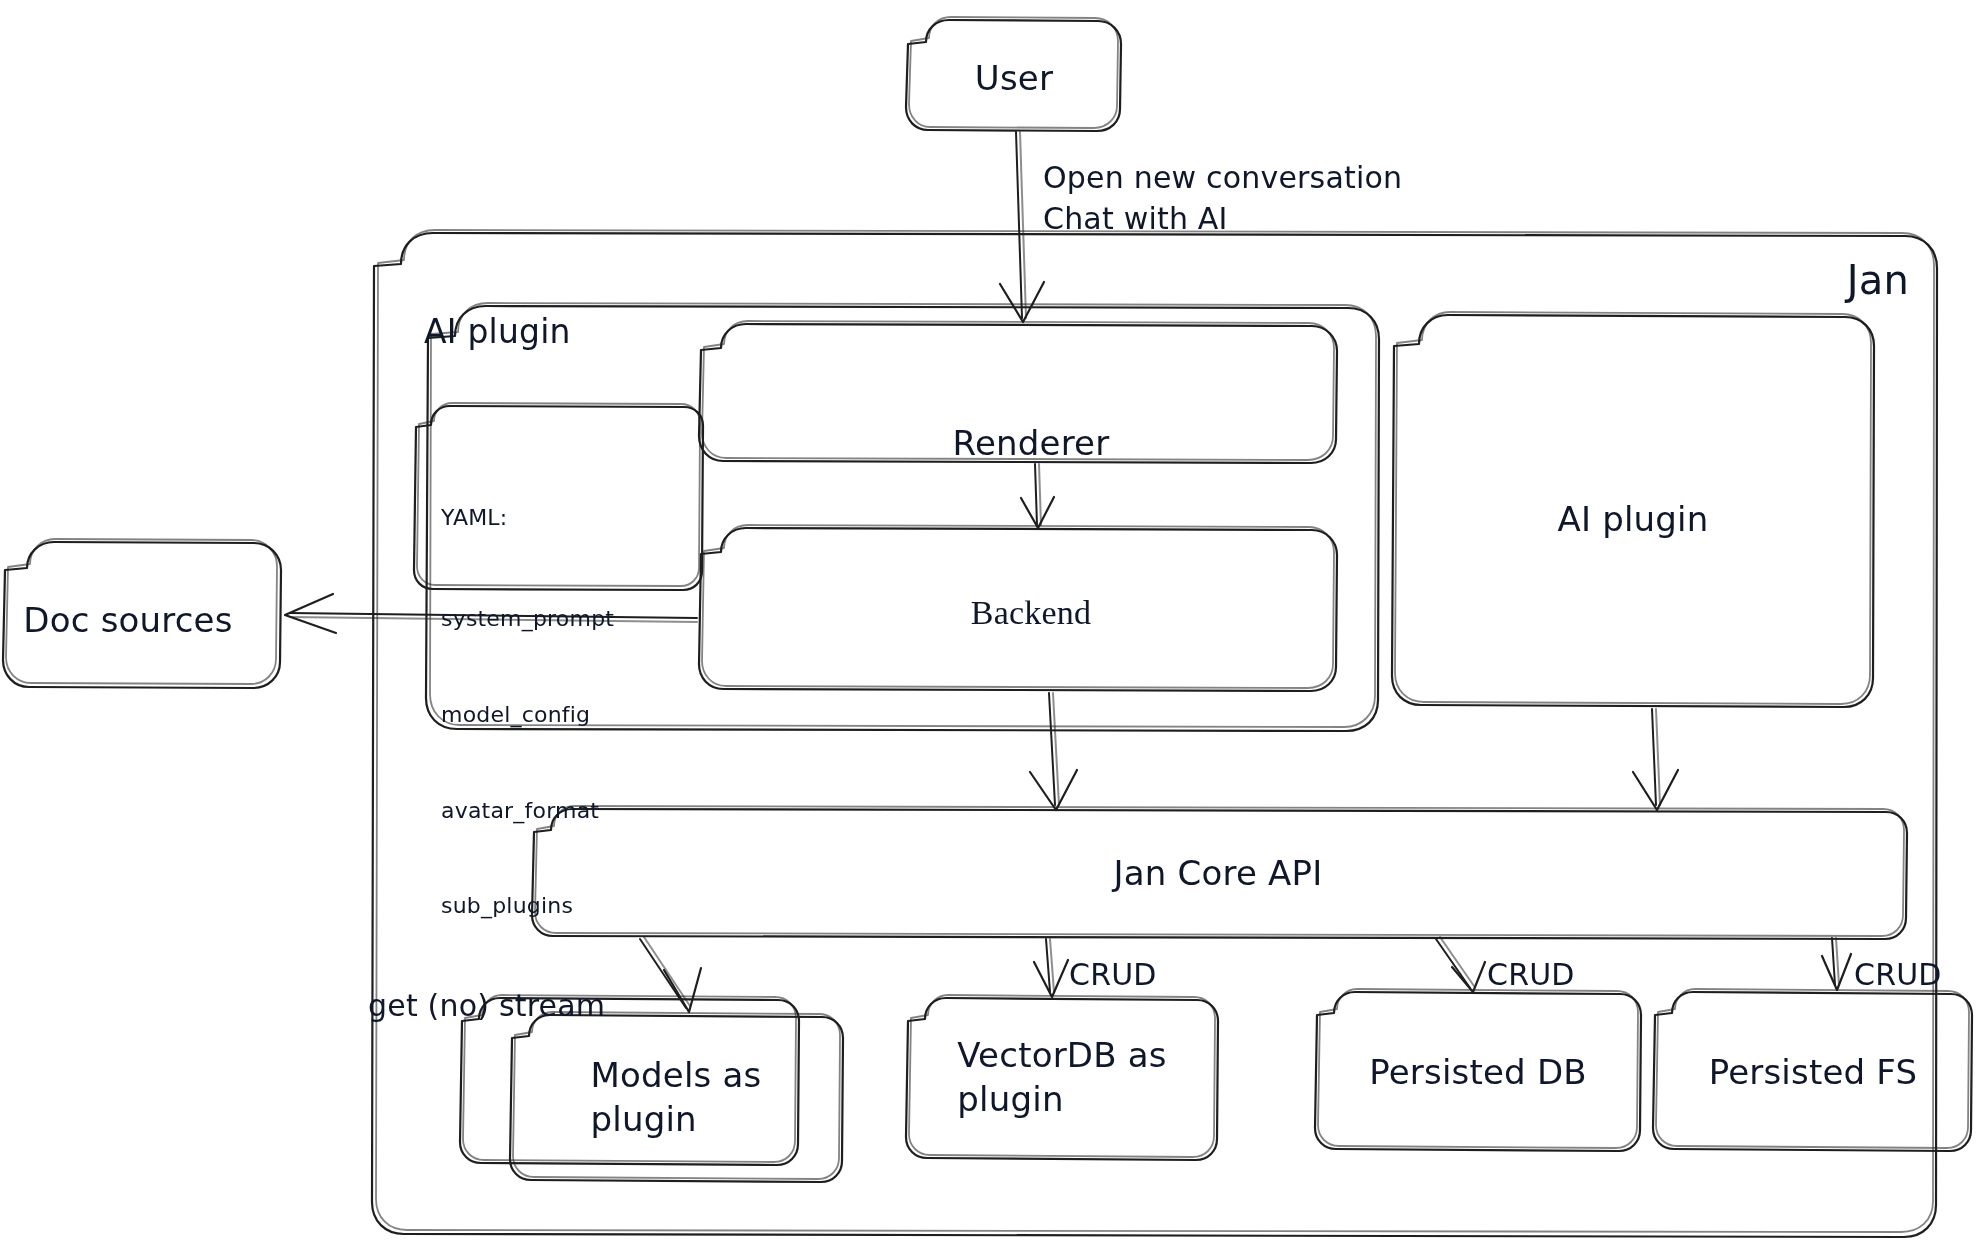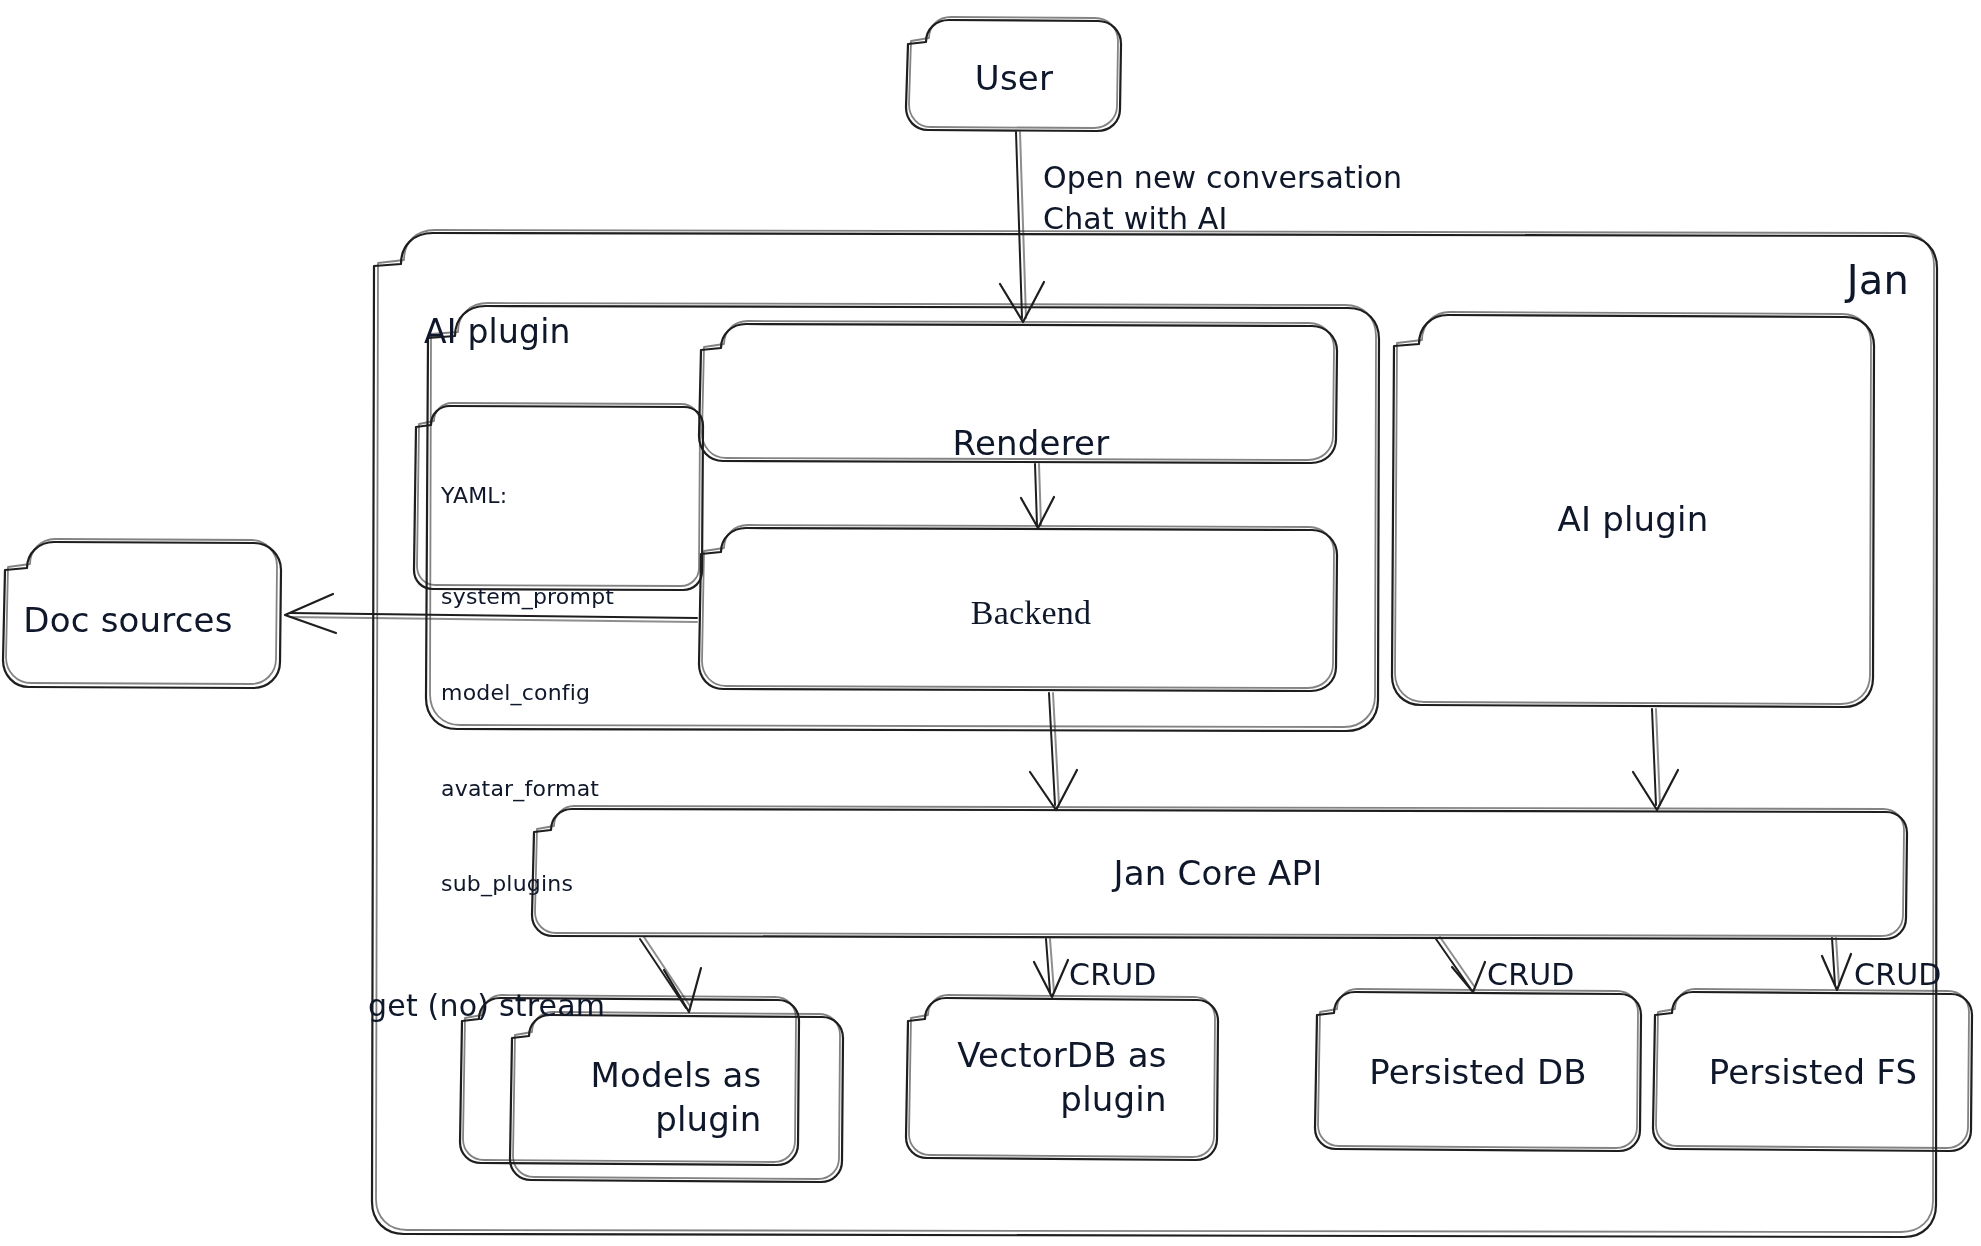--- a/index.html
+++ b/index.html
@@ -58,21 +58,21 @@
     line-height: 1.18;
     letter-spacing: 0.2px;
   }
   .lbl-node {
     font-size: 34px;
     text-align: center;
     transform: translate(-50%, -50%);
   }
   .lbl-node-2 {
     font-size: 34px;
-    text-align: right;
+    text-align: left;
     transform: translate(-50%, -50%);
     line-height: 1.3;
   }
   .lbl-group {
     font-size: 33px;
   }
   .lbl-edge {
     font-size: 30px;
     line-height: 1.35;
   }
@@ -460,21 +460,21 @@
   <div class="lbl lbl-node-2" style="left:676px; top:1097px;">Models as
 plugin</div>
 
   <div class="lbl lbl-node-2" style="left:1062px; top:1077px;">VectorDB as
 plugin</div>
 
   <div class="lbl lbl-node" style="left:1478px; top:1072px;">Persisted DB</div>
 
   <div class="lbl lbl-node" style="left:1813px; top:1072px;text-align:right;">Persisted FS</div>
 
-  <div class="lbl lbl-yaml" style="left:441px; top:416px;">
+  <div class="lbl lbl-yaml" style="left:441px; top:438px;">
     <div style="margin-bottom:6px;">YAML:</div>
     <div>system_prompt</div>
     <div>model_config</div>
     <div>avatar_format</div>
     <div>sub_plugins</div>
   </div>
 
   <div class="lbl lbl-edge" style="left:1043px; top:158px;">Open new conversation
 Chat with AI</div>
 

